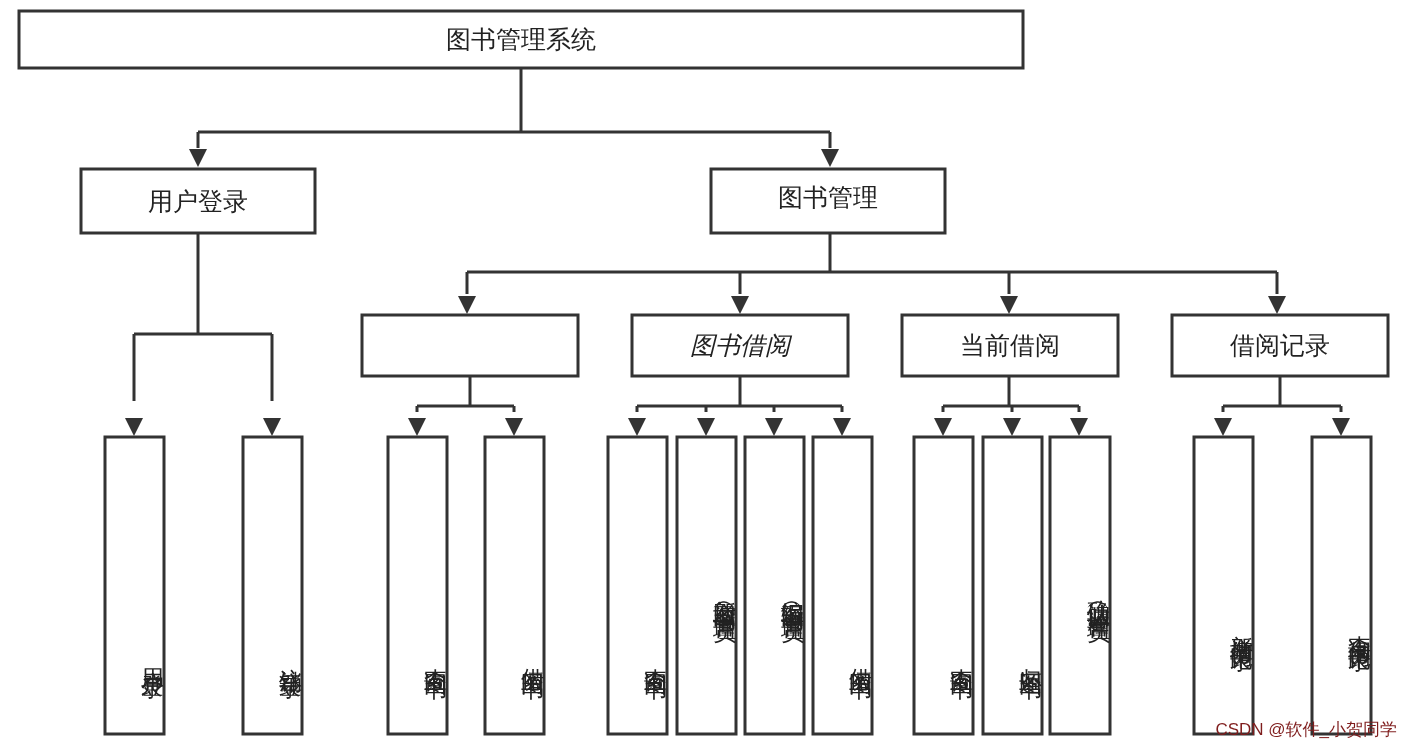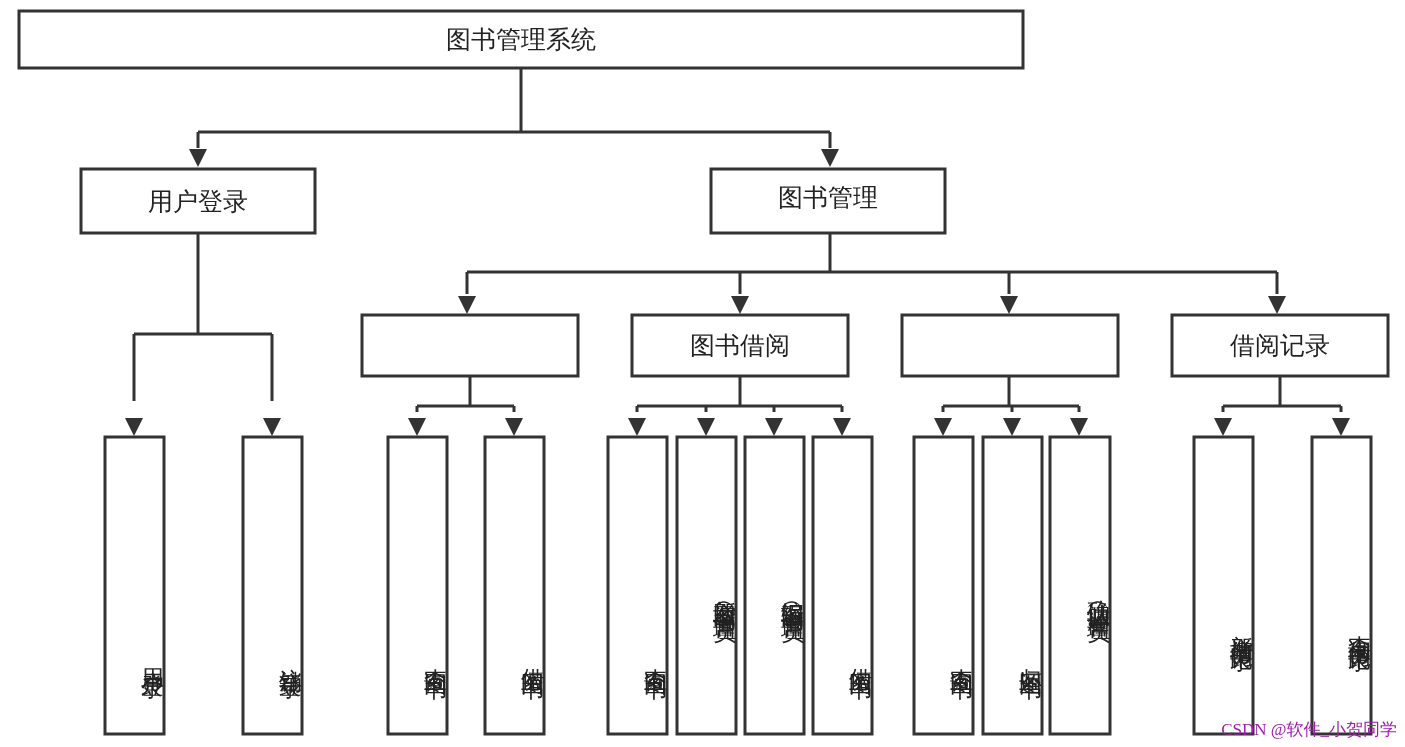--- a/index.html
+++ b/index.html
@@ -32,23 +32,23 @@
     fill: none;
   }
   .arrow-head {
     fill: #333333;
     stroke: none;
   }
   .watermark {
     position: absolute;
     right: 8px;
     bottom: 6px;
-    font-family: Liberation Serif, serif;
+    font-family: Liberation Sans, sans-serif;
     font-size: 17px;
-    color: #a21caf;
+    color: #7f1d1d;
     white-space: nowrap;
     pointer-events: none;
   }
   .vlabel-wrap {
     position: absolute;
     display: flex;
     align-items: flex-start;
     justify-content: center;
     font-size: 23px;
     color: #222222;
@@ -173,21 +173,22 @@
       <rect class="node-box" x="1312" y="437" width="59" height="297"></rect>
     </g>
   </svg>
 
   
   <div class="hlabel-wrap" style="left:19px; top:11px; width:1004px; height:57px;">图书管理系统</div>
 
   <div class="hlabel-wrap" style="left:81px; top:169px; width:234px; height:64px;">用户登录</div>
   <div class="hlabel-wrap" style="left:711px; top:169px; width:234px; height:56px;">图书管理</div>
 
-  <div class="hlabel-wrap" style="left:632px; top:315px; width:216px; height:61px;">图书借阅</div>
+  <div class="hlabel-wrap" style="left:632px; top:315px; width:216px; height:61px;font-style:italic;">图书借阅</div>
+  <div class="hlabel-wrap" style="left:902px; top:315px; width:216px; height:61px;">当前借阅</div>
   <div class="hlabel-wrap" style="left:1172px; top:315px; width:216px; height:61px;">借阅记录</div>
 
   
   
   <div class="vlabel-wrap" style="left:105px; top:437px; width:59px; height:297px; padding-top:70px;">用户登录</div>
   <div class="vlabel-wrap" style="left:243px; top:437px; width:59px; height:297px; padding-top:70px;">注销登录</div>
 
   
   <div class="vlabel-wrap" style="left:388px; top:437px; width:59px; height:297px; padding-top:70px;">查询图书</div>
   <div class="vlabel-wrap" style="left:485px; top:437px; width:59px; height:297px; padding-top:70px;">借阅图书</div>

